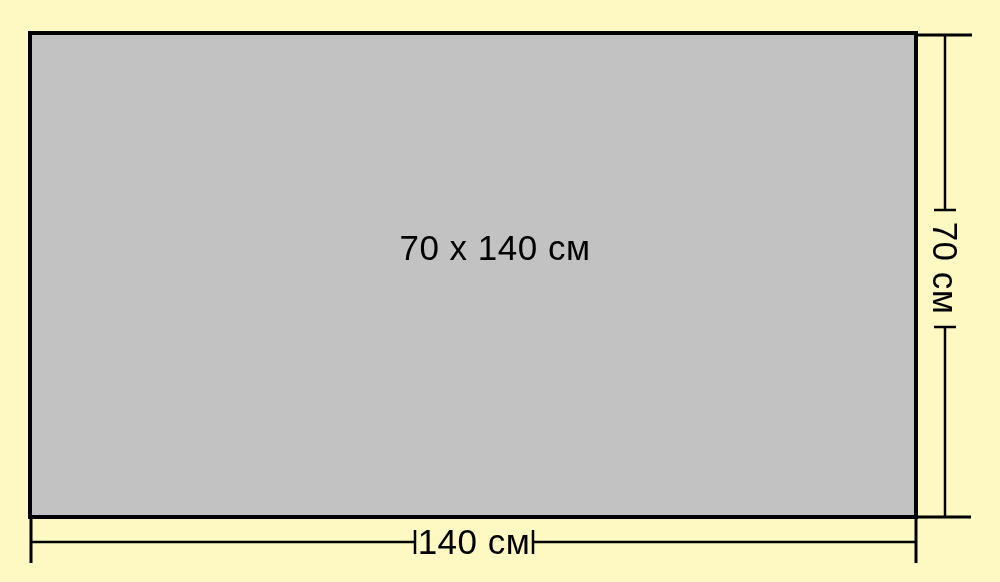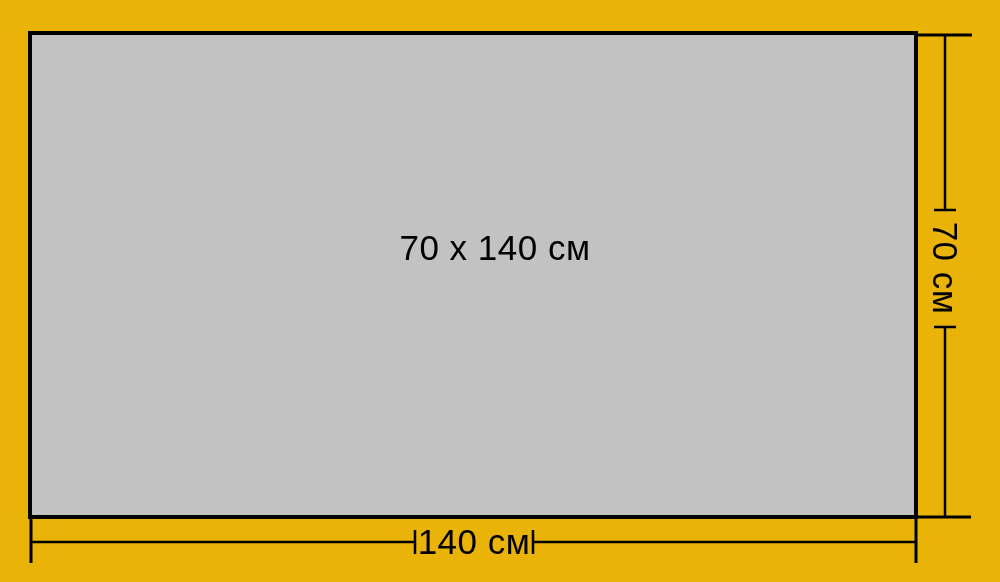--- a/index.html
+++ b/index.html
@@ -4,21 +4,21 @@
 <style>
   html, body {
     margin: 0;
     padding: 0;
     background: #ffffff;
   }
   .canvas {
     position: relative;
     width: 1000px;
     height: 582px;
-    background: #eab308;
+    background: #fef9c3;
     overflow: hidden;
     font-family: "Liberation Sans", sans-serif;
   }
   svg { display: block; }
   .dim-text {
     font-family: "Liberation Sans", sans-serif;
     font-size: 35px;
     letter-spacing: 0.5px;
   }
 </style>

